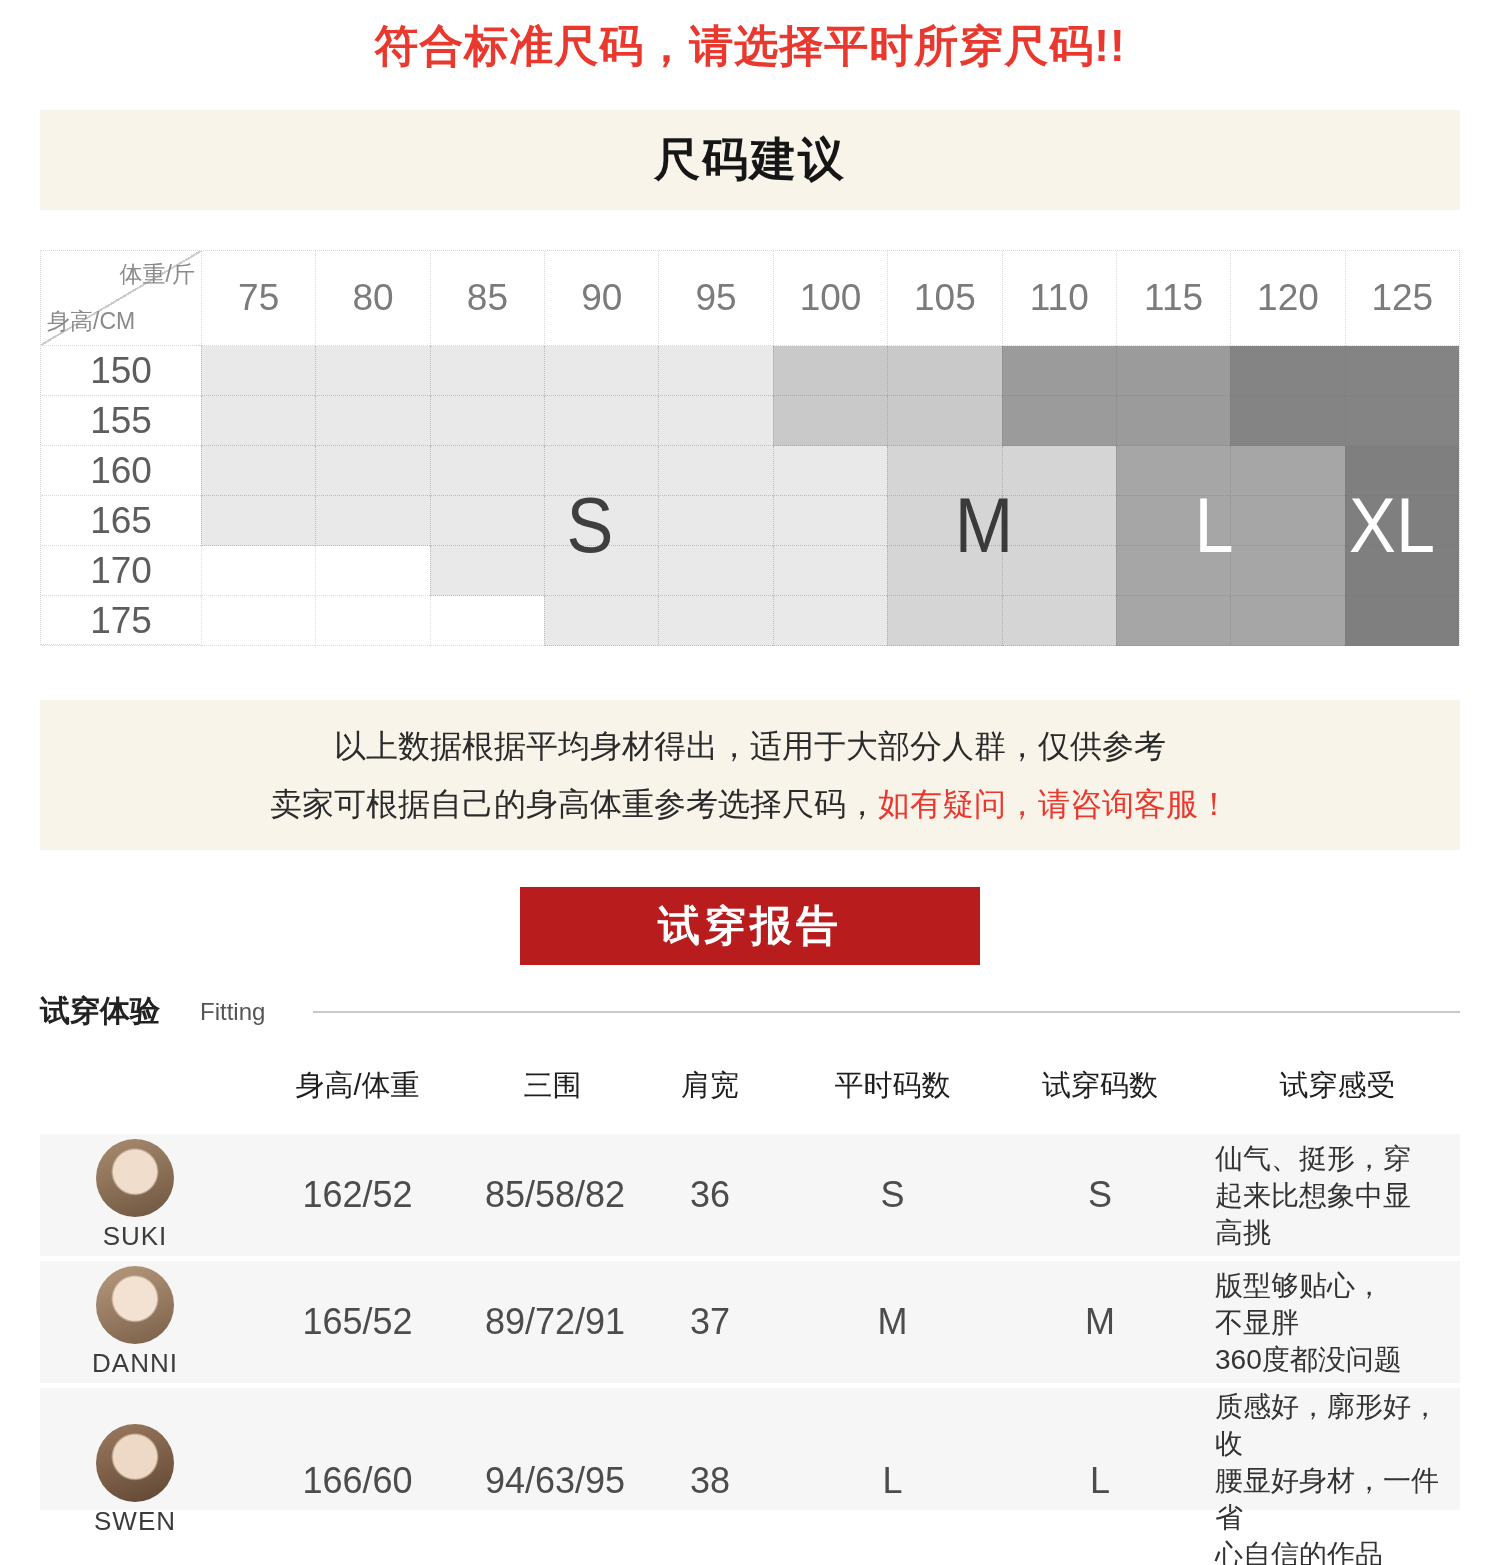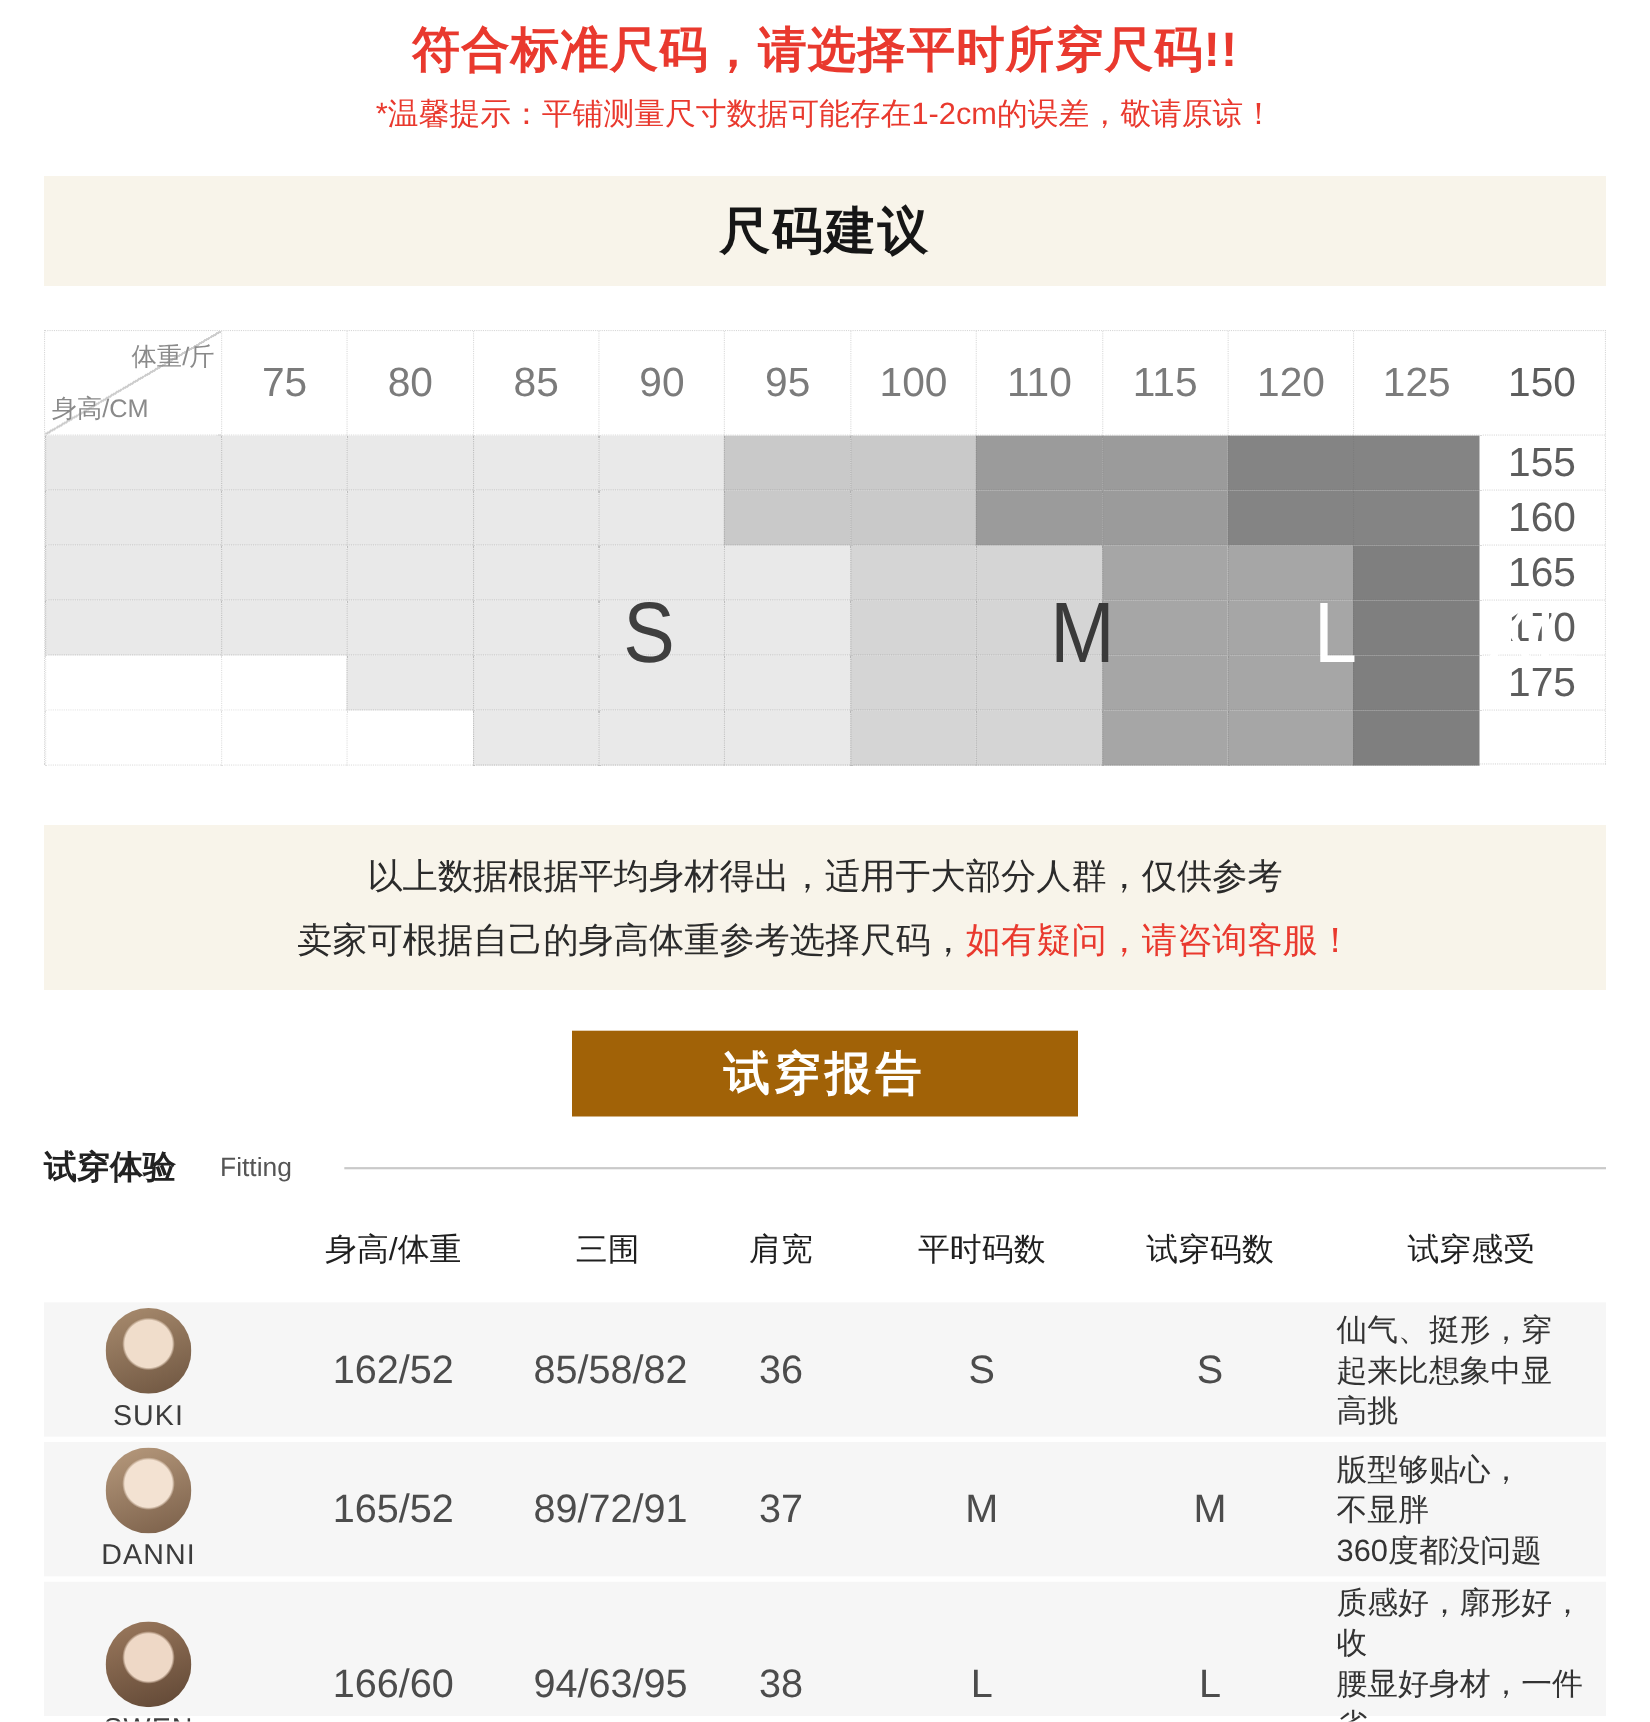--- a/index.html
+++ b/index.html
@@ -42,21 +42,21 @@
   .letter-2 { left:82.7%; top:69.5%; color:#ffffff; }
   .letter-3 { left:95.2%; top:69.5%; color:#ffffff; }
 
   
   .note-box { margin:55px 40px 0 40px; height:150px; background:#f8f4ea;
               display:flex; flex-direction:column; align-items:center; justify-content:center; }
   .note-box p { margin:0; font-size:32px; color:#2b2b2b; line-height:58px; text-align:right; }
   .note-red { color:#e9392e; }
 
   
-  .black-banner { margin:37px auto 0 auto; width:460px; height:78px; background:#a16207;
+  .black-banner { margin:37px auto 0 auto; width:460px; height:78px; background:#b91c1c;
                   display:flex; align-items:center; justify-content:center; }
   .black-banner span { color:#ffffff; font-size:42px; font-weight:700; letter-spacing:4px; }
 
   
   .fit-head-row { margin:26px 40px 0 40px; display:flex; align-items:center;gap:30px; }
   .fit-title-zh { font-size:30px; font-weight:700; color:#222222; }
   .fit-title-en { font-size:24px; color:#555555; margin-left:10px; }
   .fit-rule { flex:1; height:2px; background:#c9c9c9; margin-left:18px; }
 
   .ftable { margin:0 40px; width:1420px; }
@@ -77,38 +77,38 @@
   .frow:nth-child(3) .avatar { background:radial-gradient(circle at 50% 42%, #eed8c6 0 36%, rgba(0,0,0,0) 40%),
                        linear-gradient(160deg,#9c7a5e,#5f4634); }
   .mname { margin-top:4px; font-size:26px; color:#3c3c3c; letter-spacing:1px; }
 </style>
 </head>
 <body>
 
 <div class="page">
 
   <h1 class="main-title">符合标准尺码，请选择平时所穿尺码!!</h1>
-  <p class="sub-title">*温馨提示：平铺测量尺寸数据可能存在1-2cm的误差，敬请原谅！</p>
 
   <div class="beige-banner">
     <span>尺码建议</span>
   </div>
 
   <div class="chart-wrap">
     <div class="cgrid" id="chart-grid">
         <div class="cell corner">
           <span class="ax-x">体重/斤</span>
           <span class="ax-y">身高/CM</span>
         </div>
         <div class="cell hnum">75</div>
         <div class="cell hnum">80</div>
         <div class="cell hnum">85</div>
         <div class="cell hnum">90</div>
         <div class="cell hnum">95</div>
         <div class="cell hnum">100</div>
+        <div class="cell hnum">105</div>
         <div class="cell hnum">110</div>
         <div class="cell hnum">115</div>
         <div class="cell hnum">120</div>
         <div class="cell hnum">125</div>
         <div class="cell rlabel">150</div>
         <div class="cell zcell" style="background: rgb(233, 233, 233);"></div>
         <div class="cell zcell" style="background: rgb(233, 233, 233);"></div>
         <div class="cell zcell" style="background: rgb(233, 233, 233);"></div>
         <div class="cell zcell" style="background: rgb(233, 233, 233);"></div>
         <div class="cell zcell" style="background: rgb(233, 233, 233);"></div>

